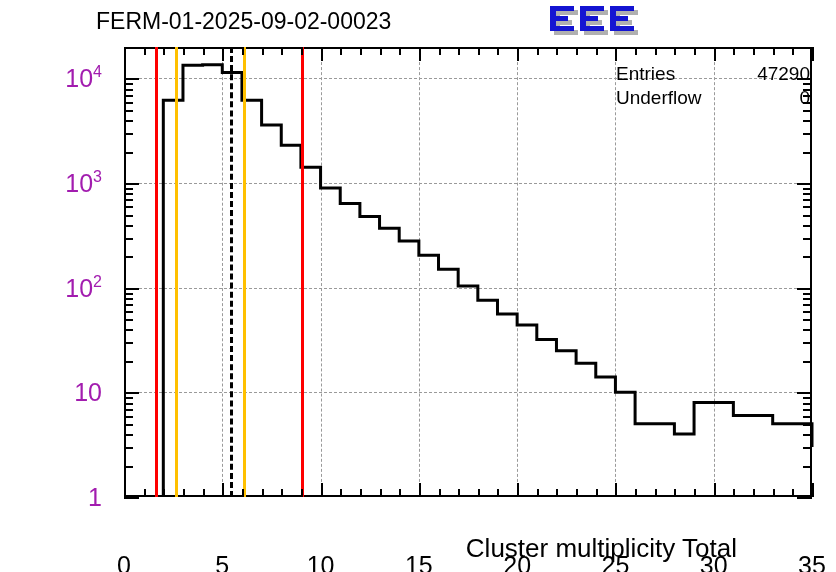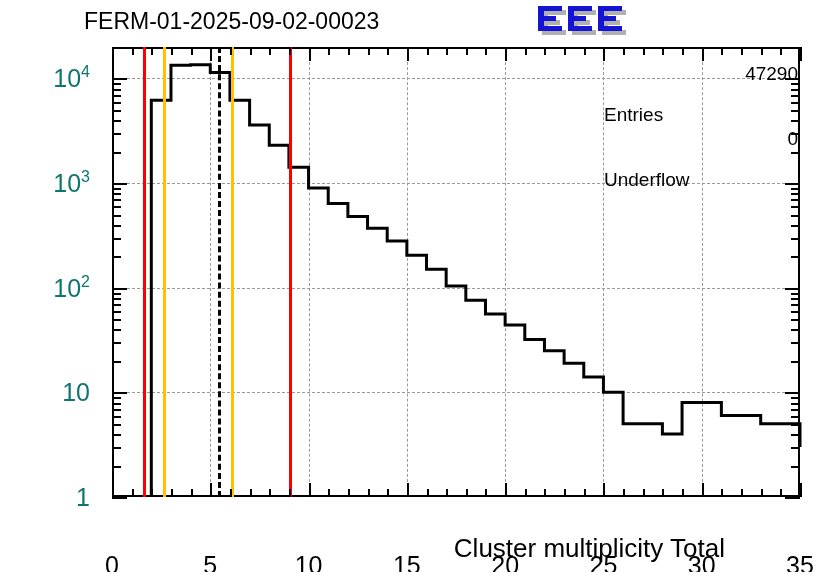--- a/index.html
+++ b/index.html
@@ -3,21 +3,21 @@
 <meta charset="utf-8">
 <style>
   html,body{margin:0;padding:0;}
   body{
     width:836px;height:572px;
     background:#ffffff;
     font-family:"Liberation Sans", sans-serif;
     overflow:hidden;
     position:relative;
   }
-  #root{position:absolute;left:0;top:0;width:751px;height:572px;}
+  #root{position:absolute;left:12px;top:0;width:751px;height:572px;}
 
   
   .title{
     position:absolute;
     left:84px; top:8px;
     font-size:23px;
     color:#000;
     letter-spacing:0px;
     white-space:nowrap;
   }
@@ -107,21 +107,21 @@
     font-size:25px;
     color:#000;
     text-align:center;
     transform:translateX(-50%);
     white-space:nowrap;
   }
   .ylab{
     position:absolute;
     right:0;
     font-size:25px;
-    color:#0f766e;
+    color:#a21caf;
     white-space:nowrap;
     transform:translateY(-50%);
     text-align:center;
   }
   .ylab sup{font-size:16px;vertical-align:super;}
 
   .axis-title{
     position:absolute;
     left:0; right:0;
     top:533px;
@@ -146,21 +146,21 @@
     border-bottom:2px solid #000;
     padding-bottom:1px;
     margin-bottom:1px;
     white-space:nowrap;
   }
   .stats .srow{
     display:flex;
     justify-content:space-between;
     white-space:nowrap;
   }
-  .stats .skey{text-align:left;margin-top:41px;}
+  .stats .skey{text-align:left;}
   .stats .sval{text-align:left;}
 </style>
 </head>
 <body>
 
 <div id="root">
 
   <div class="title">FERM-01-2025-09-02-00023</div>
 
   <div class="logo-wrap">

